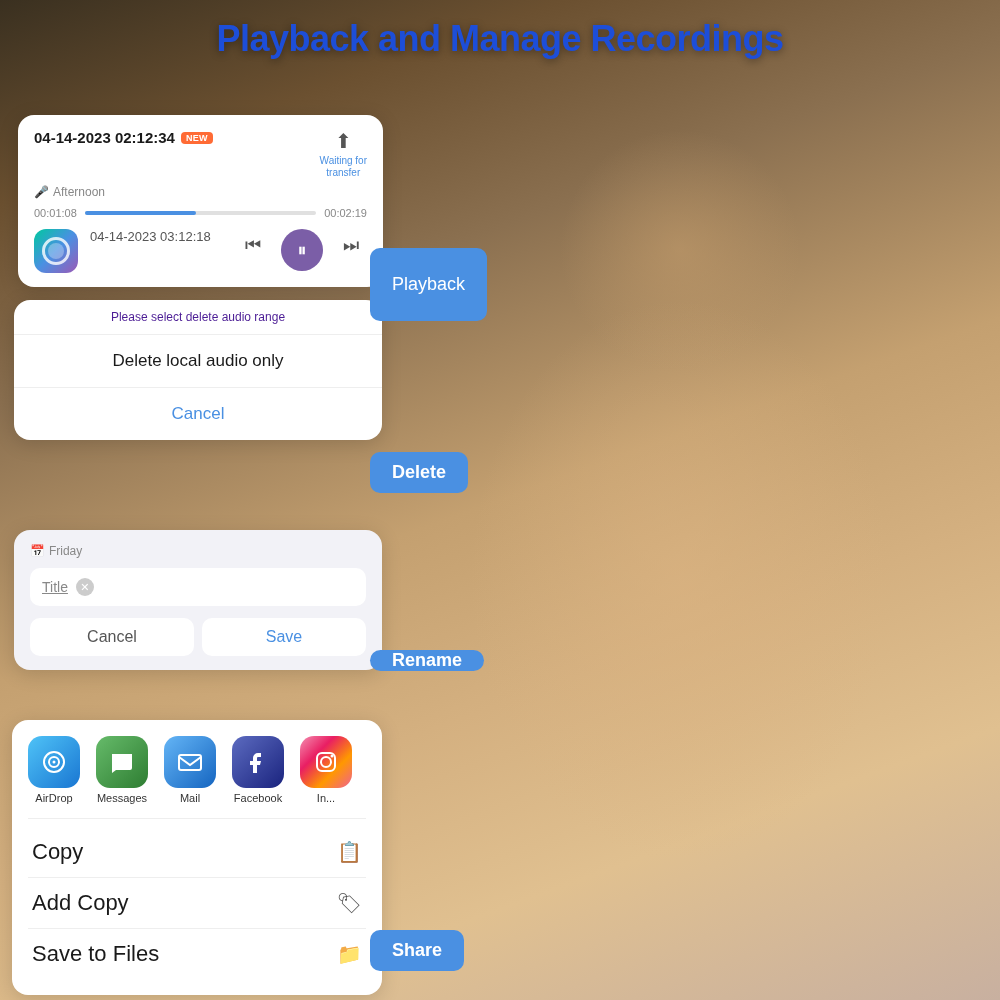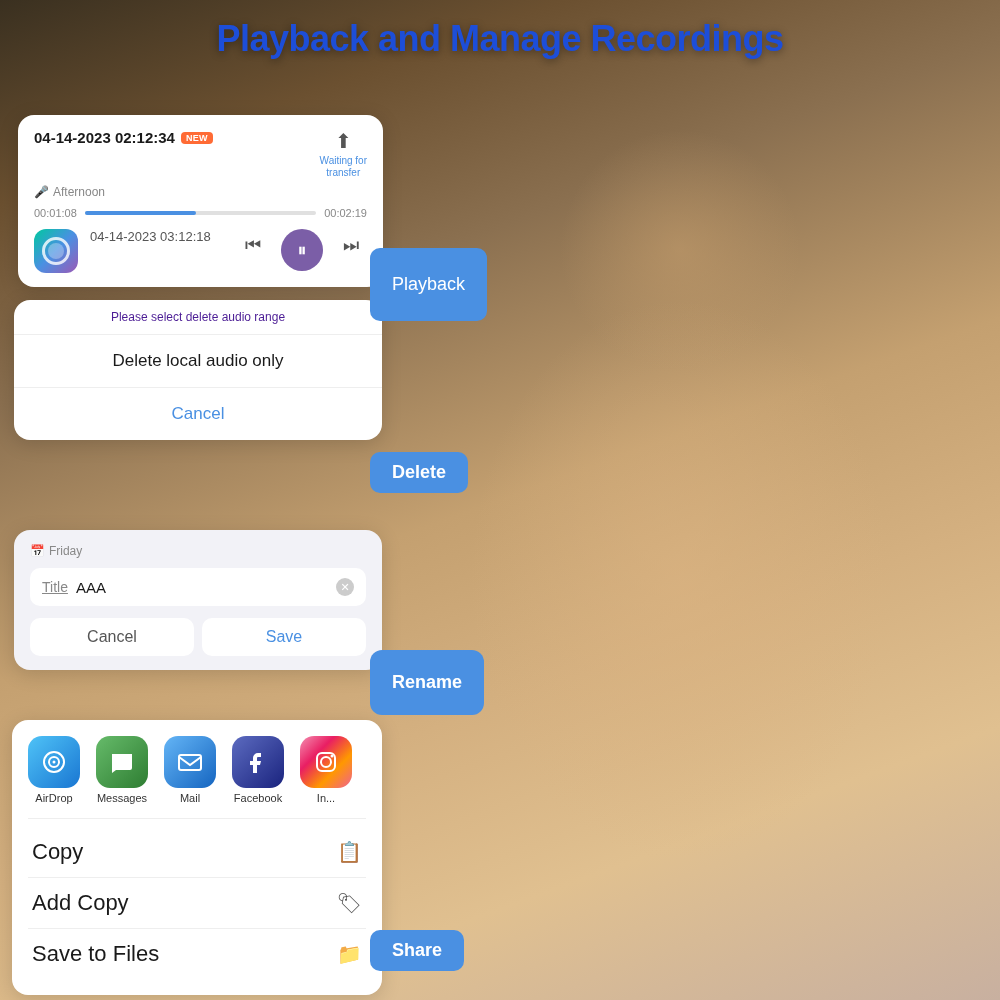--- a/index.html
+++ b/index.html
@@ -375,21 +375,21 @@
     }
 
     .rename-label {
       position: absolute;
       top: 650px;
       left: 370px;
       background: #4a90e2;
       color: white;
       font-size: 18px;
       font-weight: 600;
-      padding: 22px 22px;
+      padding: 0 22px;
       border-radius: 12px;
       z-index: 25;
     }
 
     
     .share-card {
       position: absolute;
       top: 720px;
       left: 12px;
       width: 370px;
@@ -530,21 +530,20 @@
 
 <div class="delete-label">Delete</div>
 
 <div class="rename-card">
   <div class="friday-label">
     <span>📅</span>
     <span>Friday</span>
   </div>
   <div class="title-input-row">
     <span class="title-label">Title</span>
-    <span class="title-value">AAA</span>
     <div class="clear-icon">✕</div>
   </div>
   <div class="rename-actions">
     <div class="rename-cancel">Cancel</div>
     <div class="rename-save">Save</div>
   </div>
 </div>
 
 <div class="rename-label">Rename</div>
 

